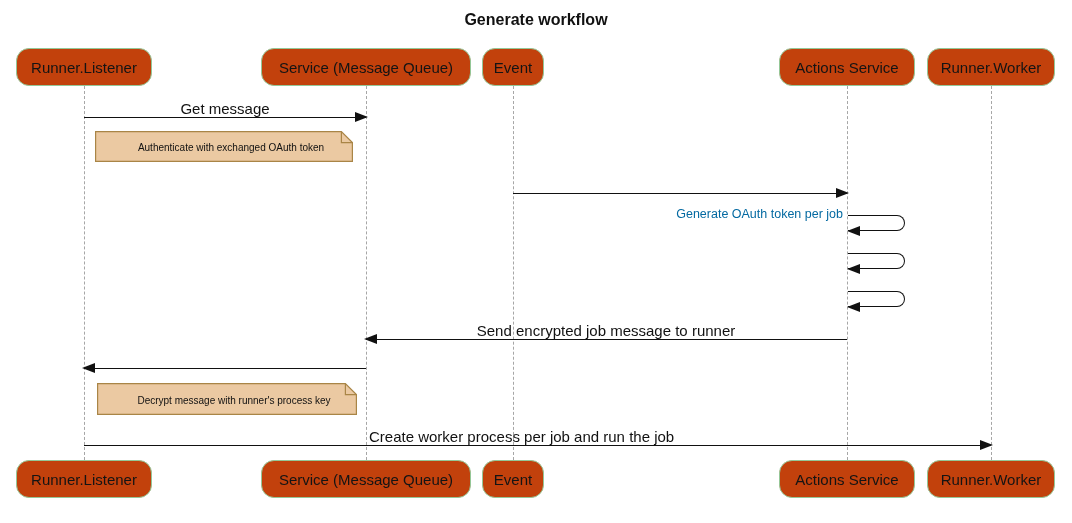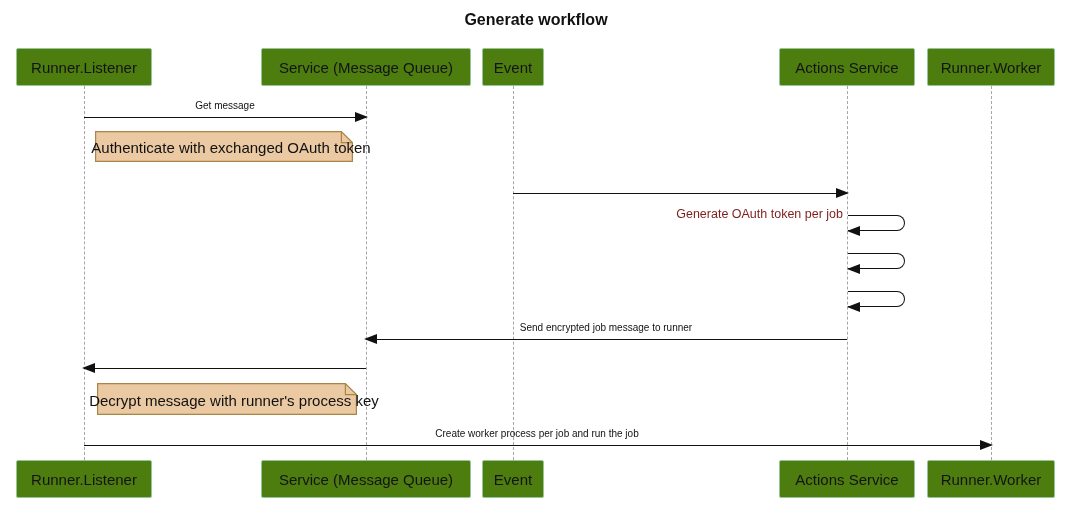--- a/index.html
+++ b/index.html
@@ -9,29 +9,29 @@
   }
   .title{
     position:absolute;top:11px;left:0;width:1072px;text-align:center;
     font-size:16px;font-weight:bold;color:#111;
   }
   .lifeline{
     position:absolute;top:86px;height:374px;width:0;
     border-left:1px dashed #a6a6a6;
   }
   .actor{
-    position:absolute;height:38px;background:#4d7c0f;border:1px solid #94c797;
-    border-radius:2px;display:flex;align-items:center;justify-content:center;
+    position:absolute;height:38px;background:#c2410c;border:1px solid #94c797;
+    border-radius:13px;display:flex;align-items:center;justify-content:center;
     font-size:15px;color:#141414;box-sizing:border-box;white-space:nowrap;
   }
   .msg-label{
-    position:absolute;width:300px;text-align:center;font-size:10px;color:#111;white-space:nowrap;
+    position:absolute;width:300px;text-align:center;font-size:15px;color:#111;white-space:nowrap;
   }
   .self-label{
-    position:absolute;width:420px;text-align:right;font-size:12.5px;color:#7f1d1d;white-space:nowrap;
+    position:absolute;width:420px;text-align:right;font-size:12.5px;color:#0369a1;white-space:nowrap;
   }
   .line{
     position:absolute;height:0;border-top:1.4px solid #111;
   }
   .line.dir-right::after{
     content:'';position:absolute;right:-2px;top:-6px;width:0;height:0;
     border-left:13px solid #111;border-top:5.5px solid transparent;border-bottom:5.5px solid transparent;
   }
   .line.dir-left::after{
     content:'';position:absolute;left:-2px;top:-6px;width:0;height:0;
@@ -43,21 +43,21 @@
   }
   .self-loop::after{
     content:'';position:absolute;left:-1px;bottom:-6px;width:0;height:0;
     border-right:13px solid #111;border-top:5.5px solid transparent;border-bottom:5.5px solid transparent;
   }
   .note{position:absolute;}
   .note svg{position:absolute;top:0;left:0;display:block;}
   .note .note-text{
     position:absolute;top:0;left:0;width:100%;height:100%;
     display:flex;align-items:center;justify-content:center;
-    font-size:15px;color:#111;white-space:nowrap;padding-top:2px;box-sizing:border-box;padding-left:14px;
+    font-size:10px;color:#111;white-space:nowrap;padding-top:2px;box-sizing:border-box;padding-left:14px;
   }
 </style>
 </head>
 <body>
 
 <div class="stage">
 
   <div class="title">Generate workflow</div>
 
   <div class="lifeline" style="left:84px"></div>
@@ -98,21 +98,21 @@
   <div class="line dir-left" style="left:84px;top:368px;width:282px"></div>
 
   <div class="note" style="left:97px;top:383px;width:260px;height:32px">
     <svg width="260" height="32">
       <path d="M0.6,0.6 L248.4,0.6 L259.4,11.6 L259.4,31.4 L0.6,31.4 Z" fill="#ebc9a2" stroke="#a98546" stroke-width="1.2"></path>
       <path d="M248.4,0.6 L248.4,11.6 L259.4,11.6" fill="none" stroke="#a98546" stroke-width="1.2"></path>
     </svg>
     <div class="note-text">Decrypt message with runner's process key</div>
   </div>
 
-  <div class="msg-label" style="left:387px;top:428px">Create worker process per job and run the job</div>
+  <div class="msg-label" style="left:369px;top:428px">Create worker process per job and run the job</div>
   <div class="line dir-right" style="left:84px;top:445px;width:907px"></div>
 
   <div class="actor" style="left:16px;top:460px;width:136px">Runner.Listener</div>
   <div class="actor" style="left:261px;top:460px;width:210px">Service (Message Queue)</div>
   <div class="actor" style="left:482px;top:460px;width:62px">Event</div>
   <div class="actor" style="left:779px;top:460px;width:136px">Actions Service</div>
   <div class="actor" style="left:927px;top:460px;width:128px">Runner.Worker</div>
 
 </div>
 

